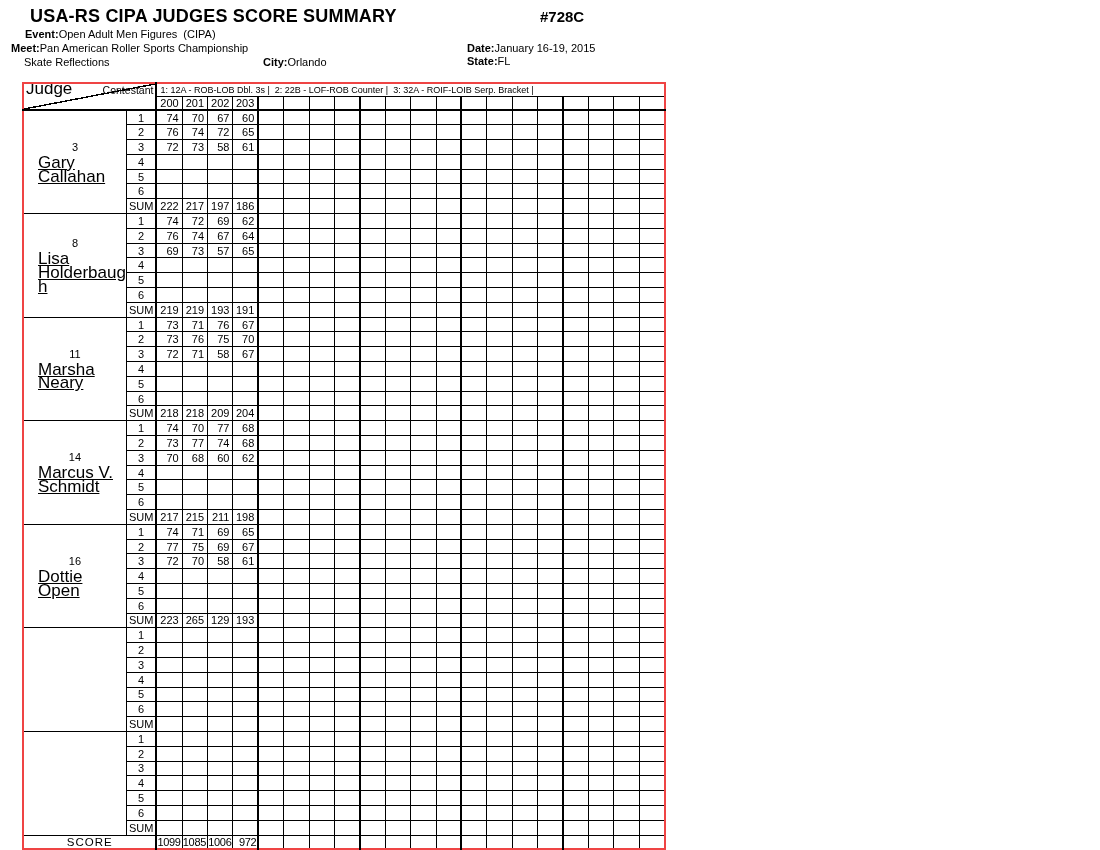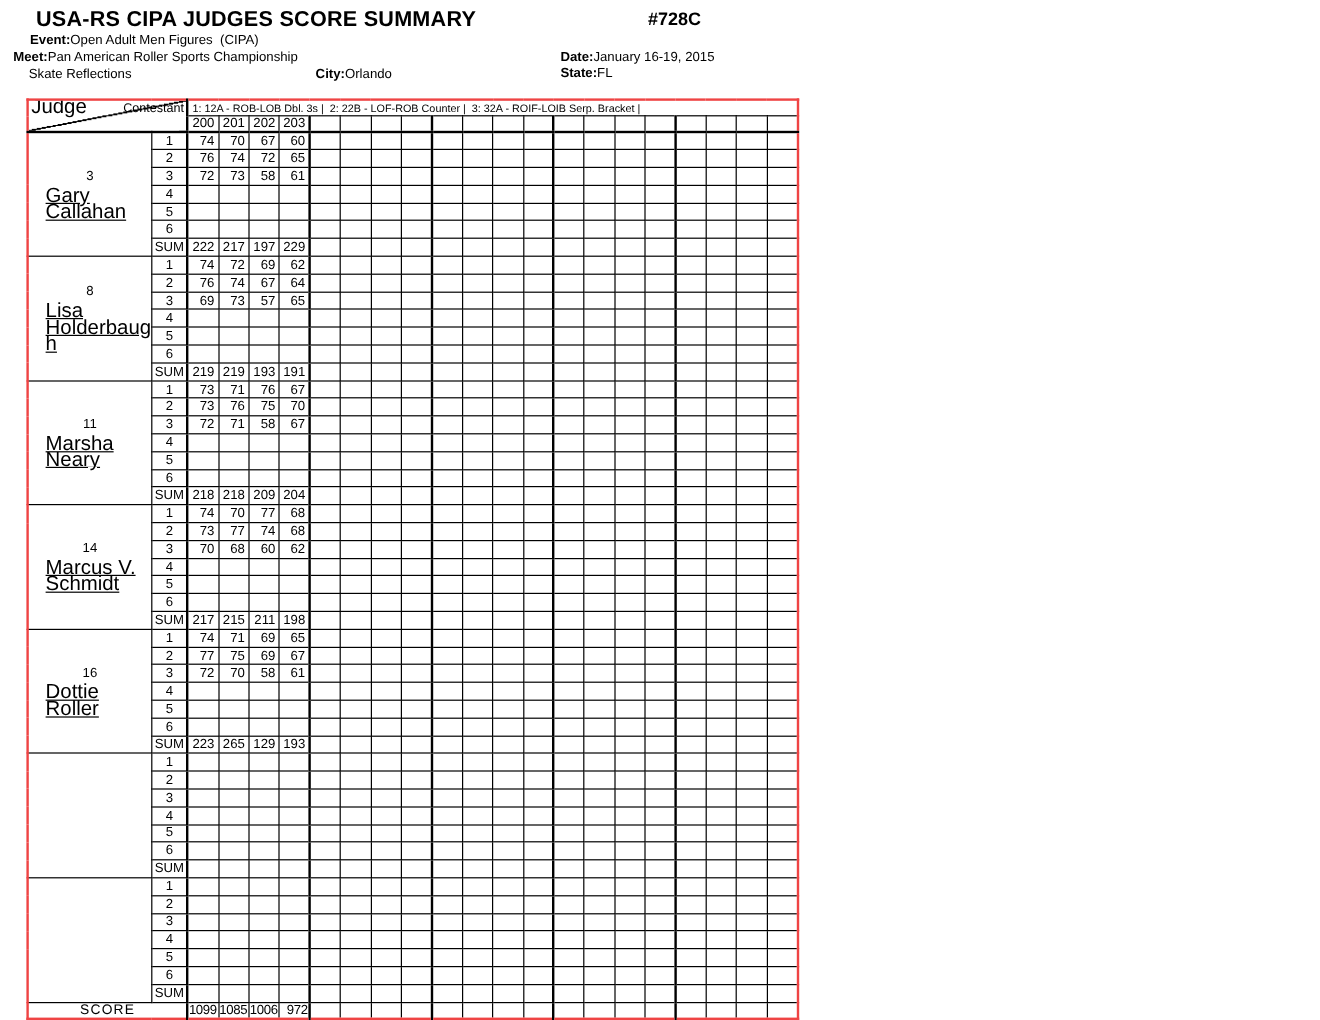--- a/index.html
+++ b/index.html
@@ -253,21 +253,21 @@
         <td class="sc bl2"></td>
         <td class="sc"></td>
         <td class="sc"></td>
         <td class="sc"></td>
       </tr>
       <tr class="drow">
         <td class="rownum">SUM</td>
         <td class="sc bl2">222</td>
         <td class="sc">217</td>
         <td class="sc">197</td>
-        <td class="sc">229</td>
+        <td class="sc">186</td>
         <td class="sc bl2"></td>
         <td class="sc"></td>
         <td class="sc"></td>
         <td class="sc"></td>
         <td class="sc bl2"></td>
         <td class="sc"></td>
         <td class="sc"></td>
         <td class="sc"></td>
         <td class="sc bl2"></td>
         <td class="sc"></td>
@@ -774,21 +774,21 @@
         <td class="sc"></td>
         <td class="sc bl2"></td>
         <td class="sc"></td>
         <td class="sc"></td>
         <td class="sc"></td>
       </tr>
       <tr class="drow">
         <td class="judgecell" rowspan="7">
           <div class="jnum">16</div>
           <div class="jname">Dottie</div>
-          <div class="jname">Roller</div>
+          <div class="jname">Open</div>
         </td>
         <td class="rownum">1</td>
         <td class="sc bl2">74</td>
         <td class="sc">71</td>
         <td class="sc">69</td>
         <td class="sc">65</td>
         <td class="sc bl2"></td>
         <td class="sc"></td>
         <td class="sc"></td>
         <td class="sc"></td>

